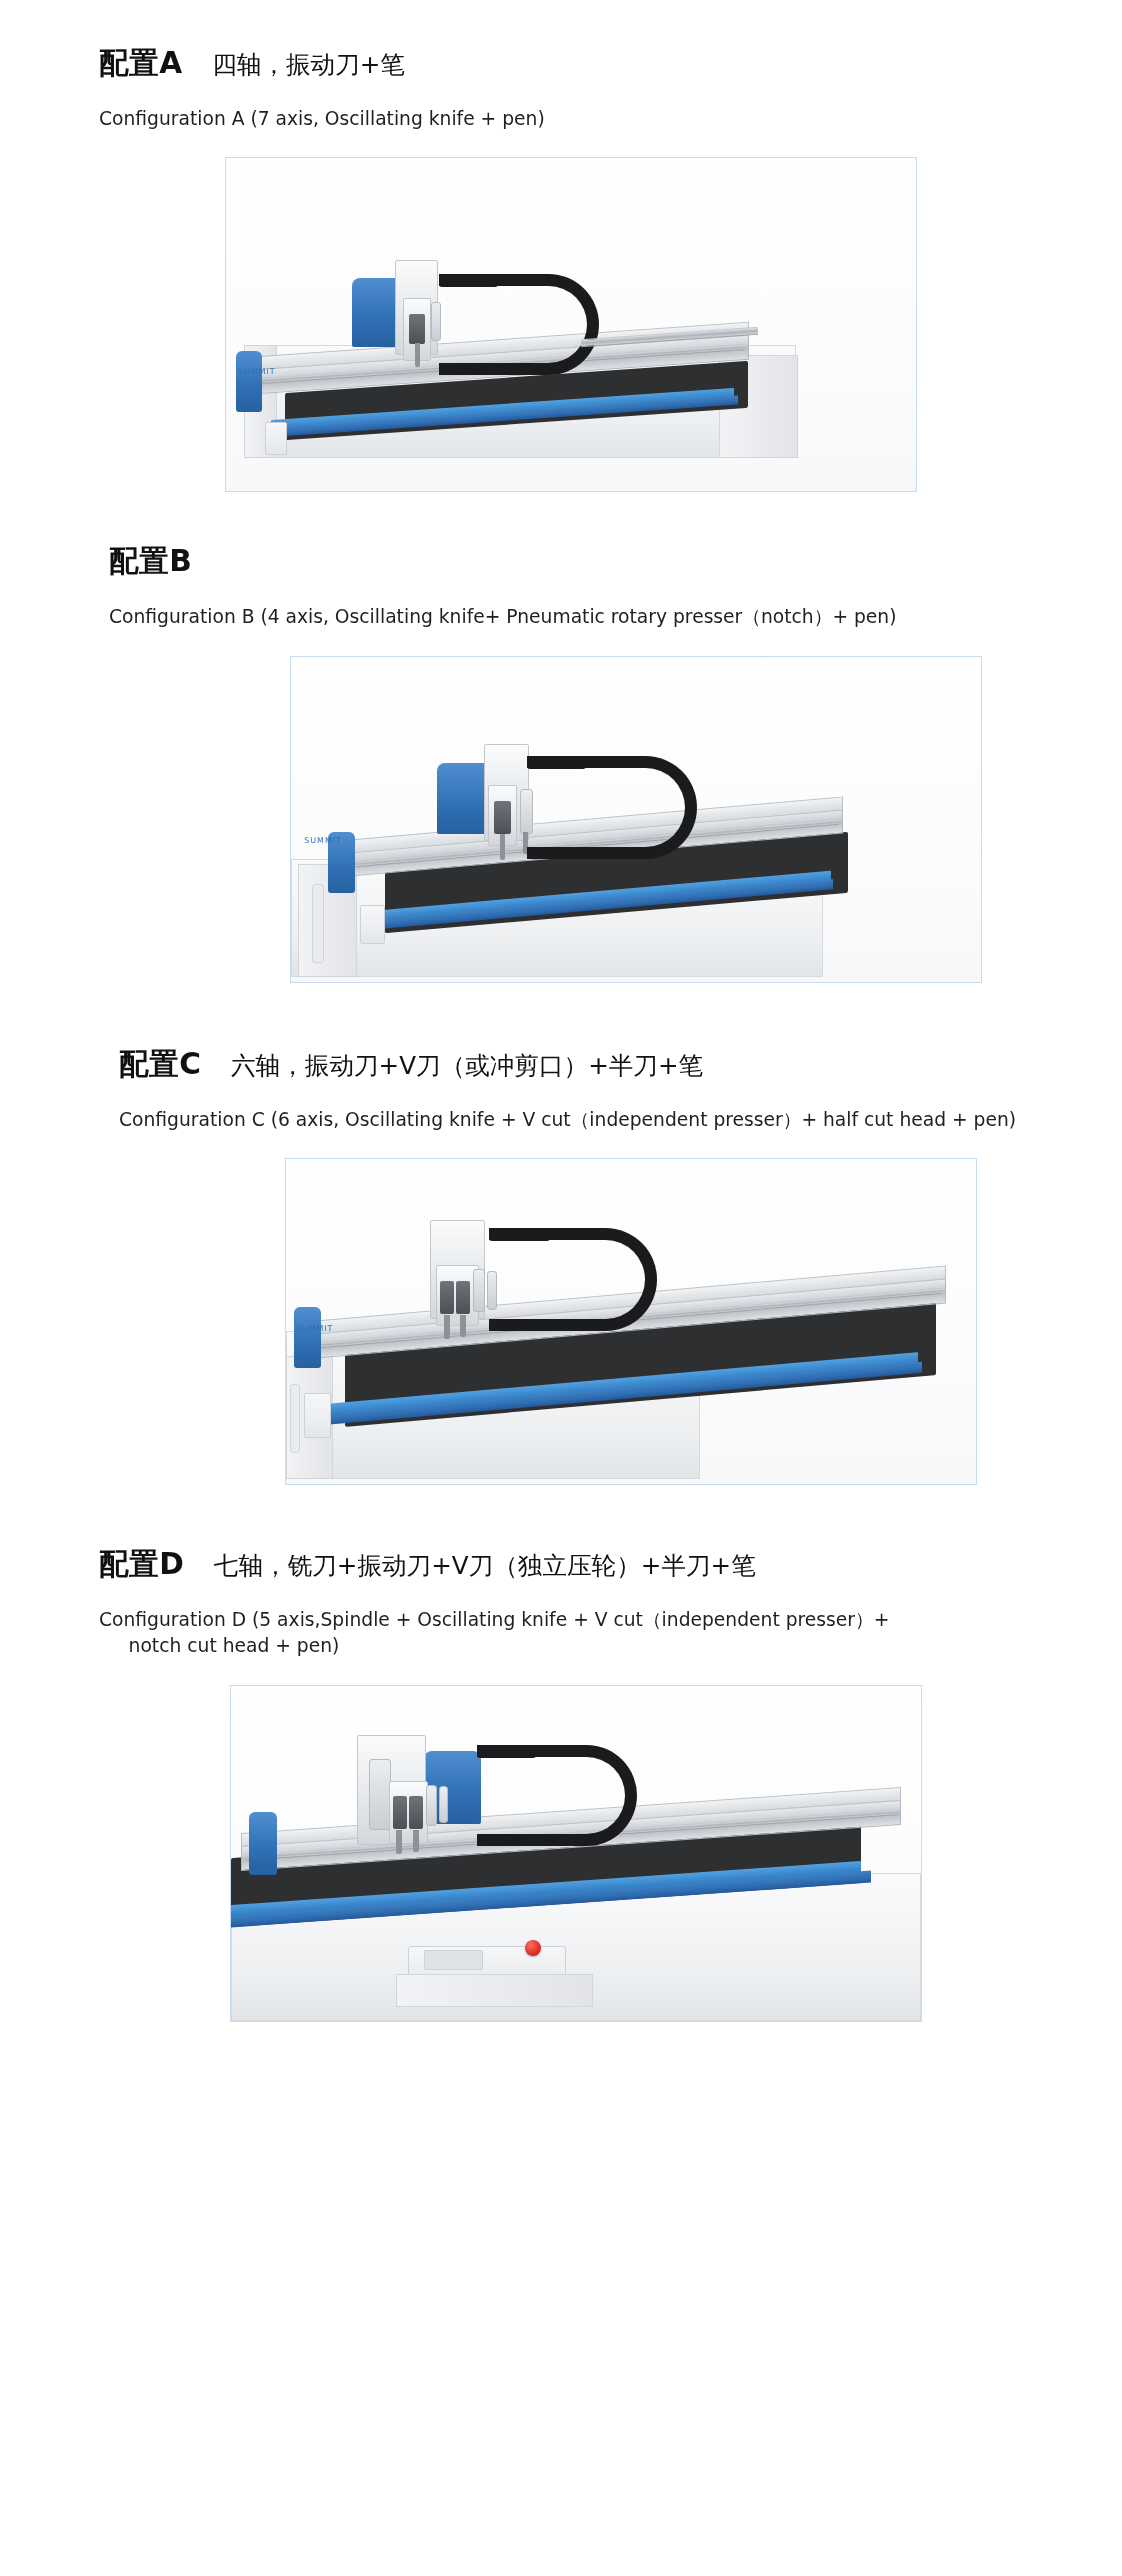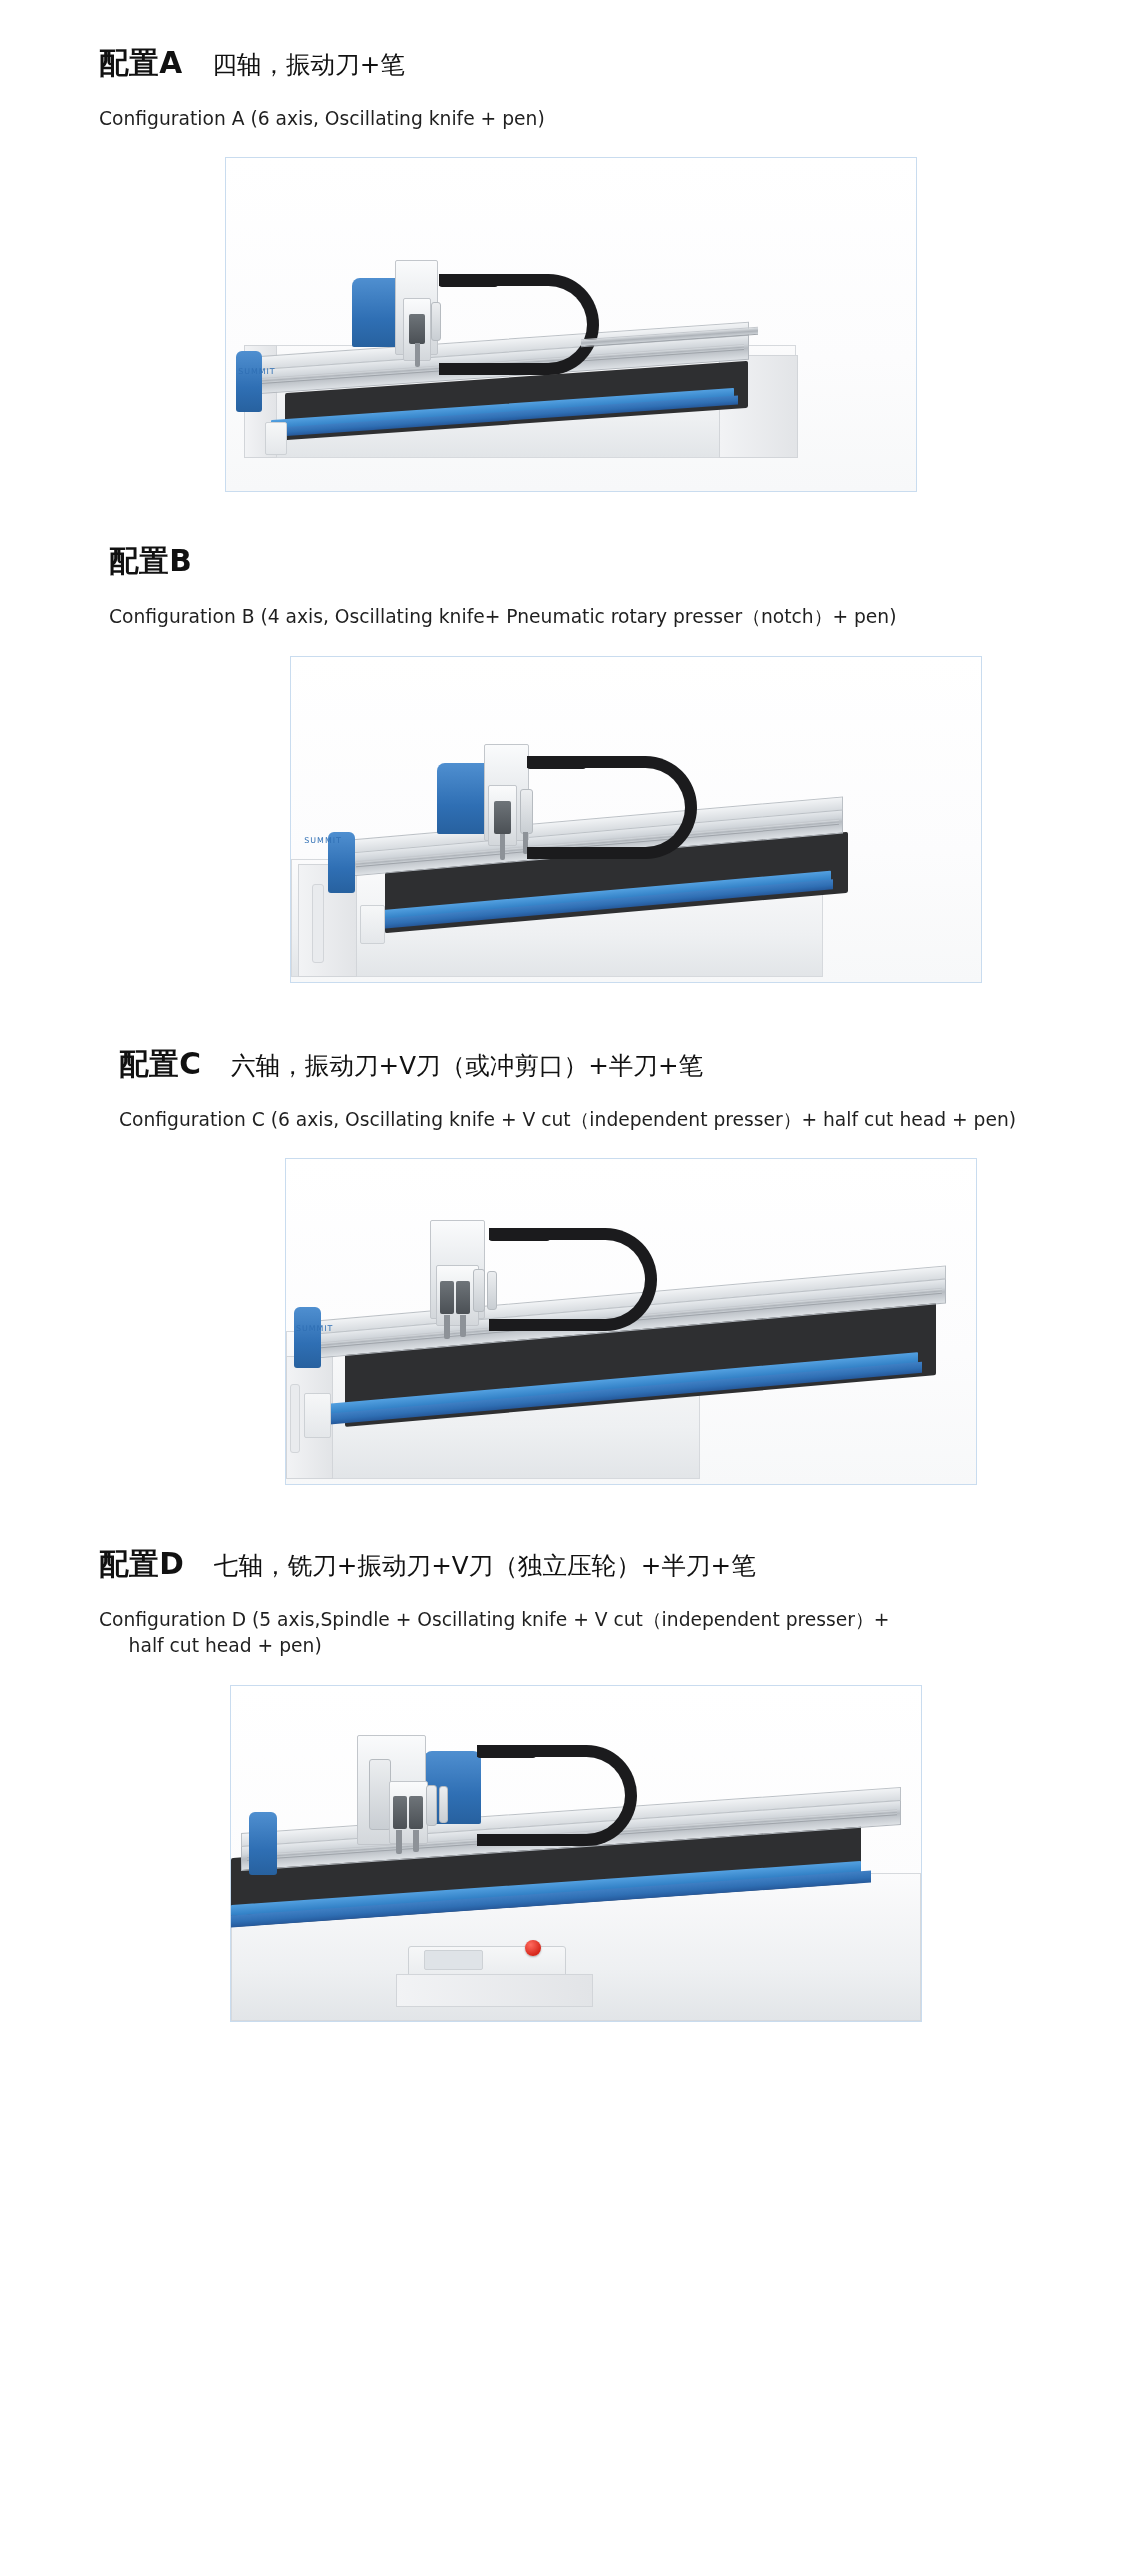--- a/index.html
+++ b/index.html
@@ -206,21 +206,21 @@
 </head>
 <body>
 
 <div class="page">
 
   <div class="section sec-a">
     <div class="heading">
       <span class="cfg-label">配置A</span>
       <span class="cfg-desc">四轴，振动刀+笔</span>
     </div>
-    <div class="subheading">Configuration A (6 axis, Oscillating knife + pen)</div>
+    <div class="subheading">Configuration A (7 axis, Oscillating knife + pen)</div>
     <div class="photo-wrap">
       <div class="photo a">
         <div class="machine">
           <div class="m-bg"></div>
 
           <div class="table-body" style="left:17.7px; top:187px; width:552px; height:113px;"></div>
           <div class="leg" style="left:17.7px; top:187px; width:33px; height:113px;"></div>
           <div class="leg" style="left:493px; top:197px; width:79px; height:103px;"></div>
 
           <div class="table-top" style="left:59px; top:219px; width:463px; height:47px; transform:skewY(-4deg);"></div>
@@ -339,21 +339,21 @@
     </div>
   </div>
 
   <div class="section sec-d">
     <div class="heading">
       <span class="cfg-label">配置D</span>
       <span class="cfg-desc">七轴，铣刀+振动刀+V刀（独立压轮）+半刀+笔</span>
     </div>
     <div class="subheading">
       <span>Configuration D (5 axis,Spindle + Oscillating knife + V cut（independent presser）+</span>
-      <span class="l2">half cut head + pen)</span>
+      <span class="l2">notch cut head + pen)</span>
     </div>
     <div class="photo-wrap">
       <div class="photo d">
         <div class="machine">
           <div class="m-bg"></div>
 
           <div class="table-body" style="left:0px; top:187px; width:690px; height:148px;"></div>
 
           <div class="table-top" style="left:0px; top:150px; width:630px; height:69px; transform:skewY(-4deg);"></div>
           <div class="edge-blue" style="left:0px; top:197px; width:630px; height:10.8px; transform:skewY(-4deg);"></div>

